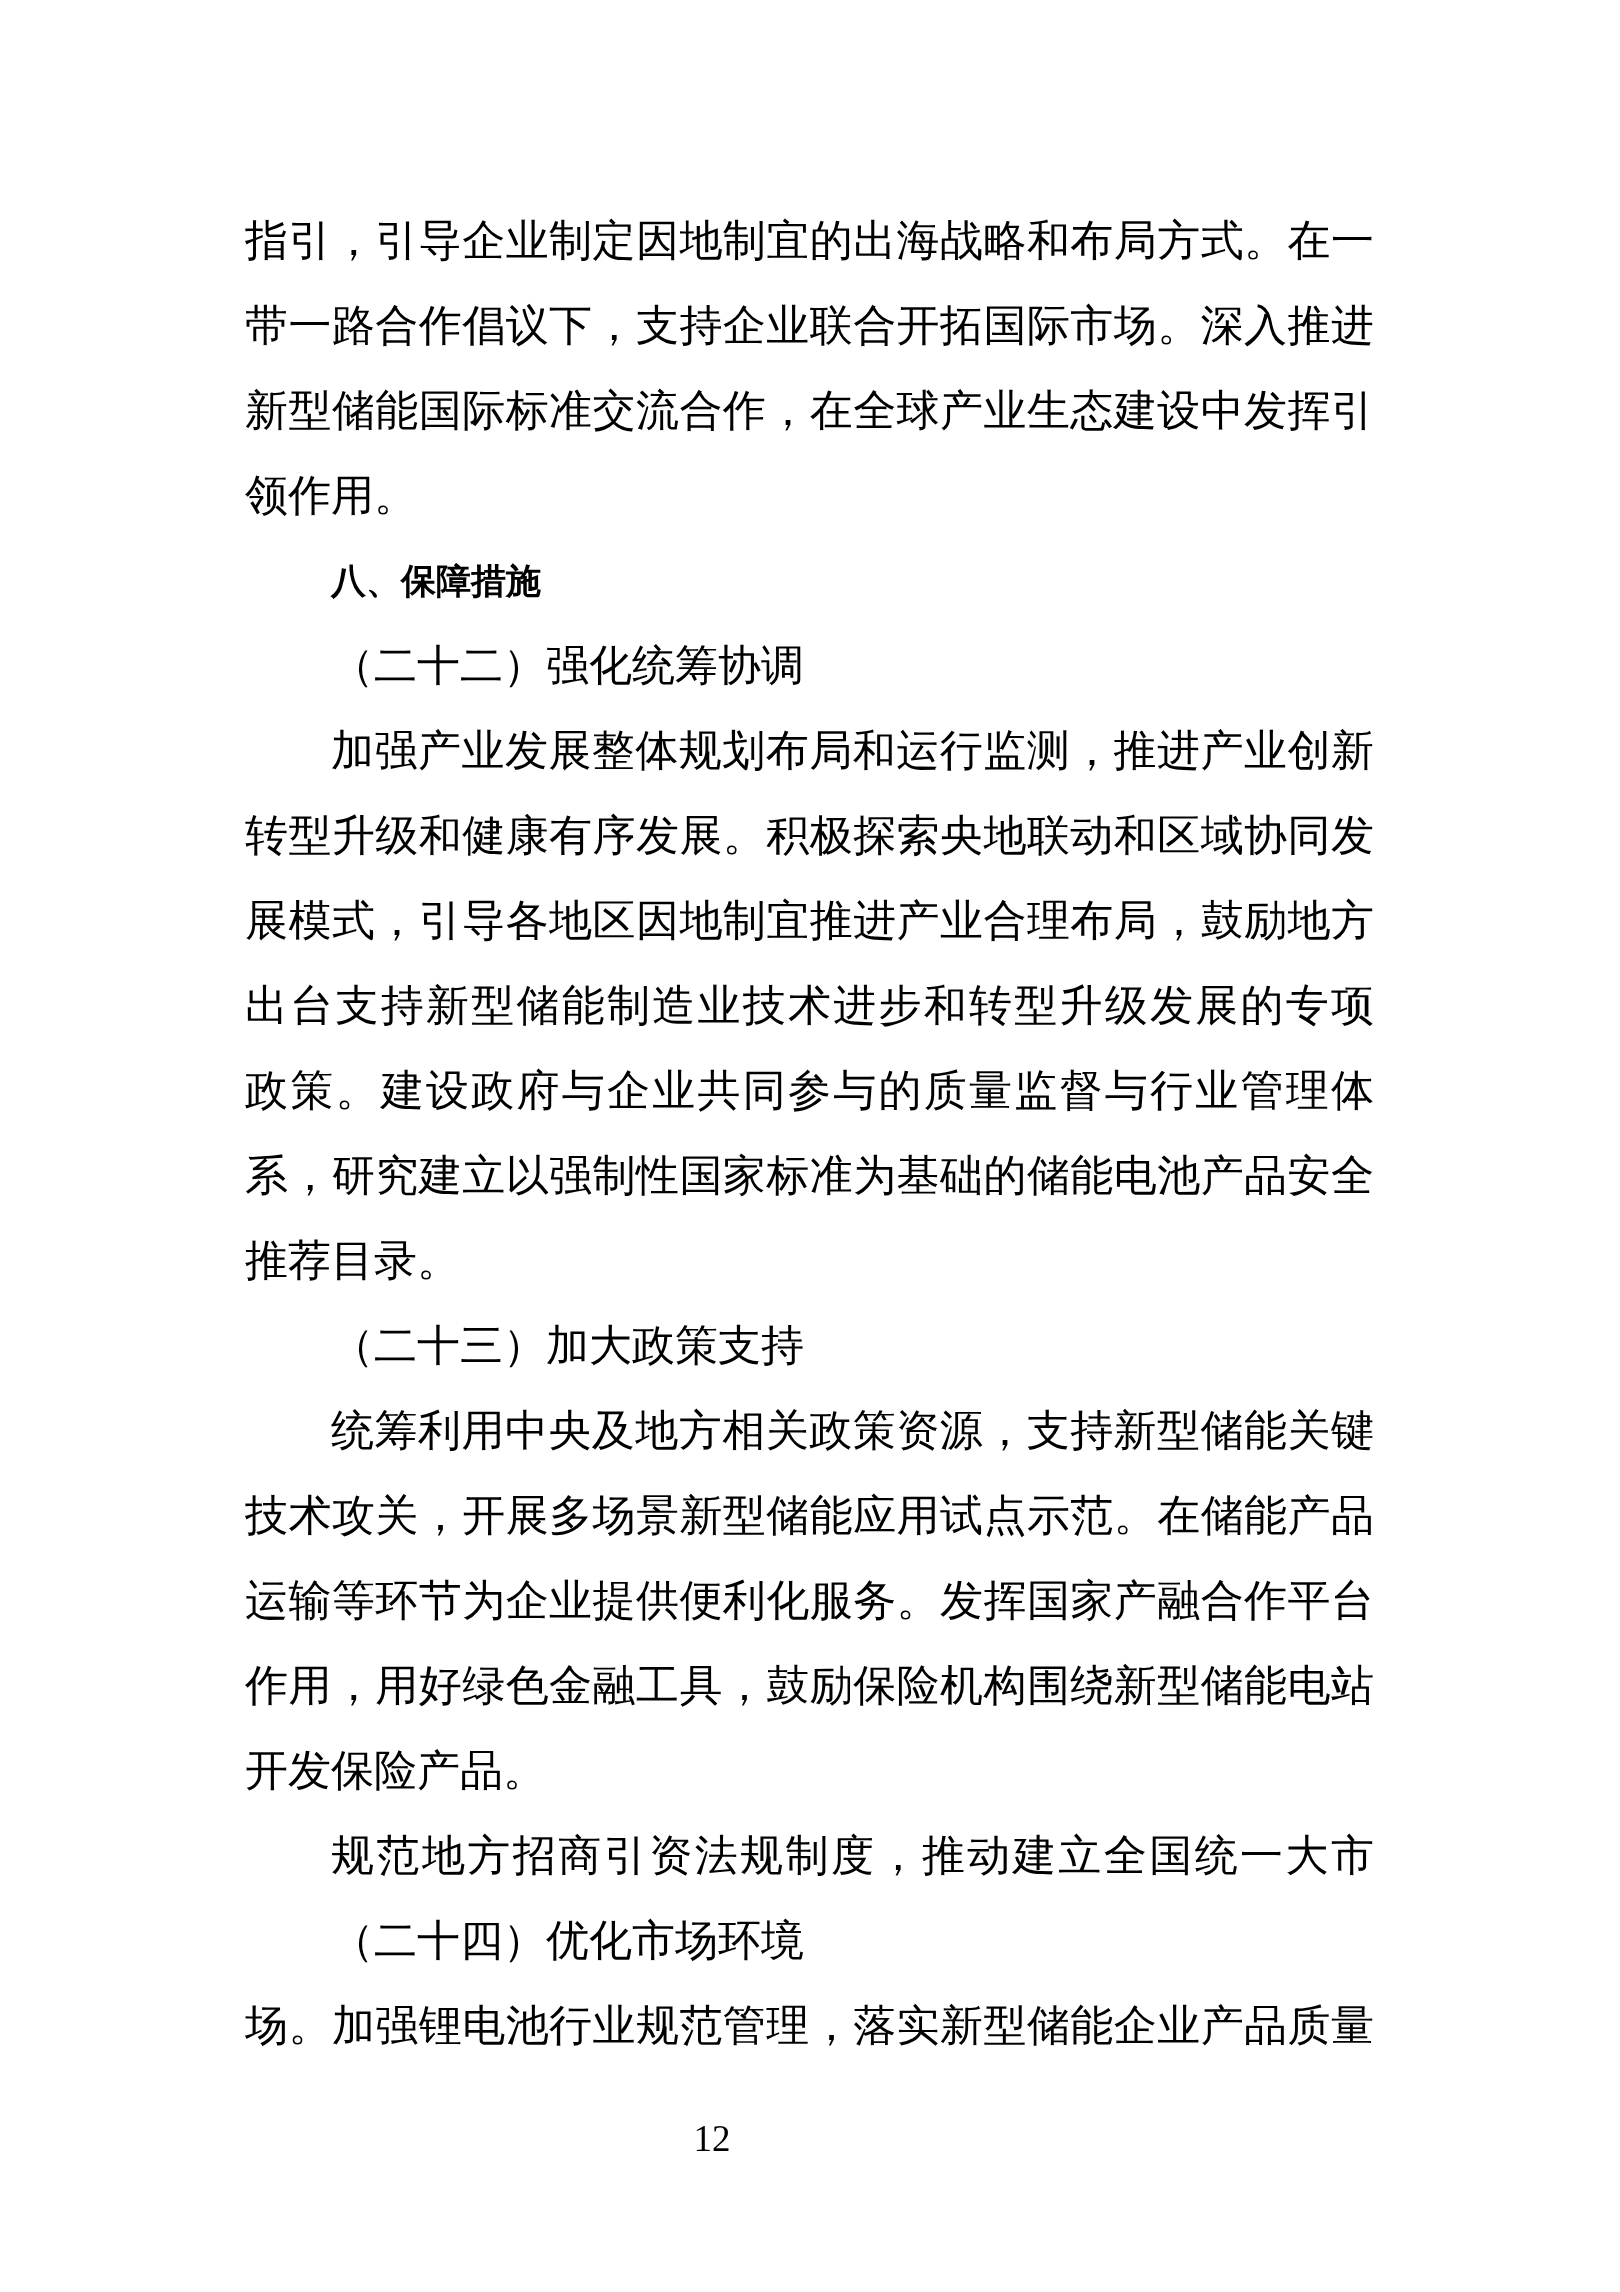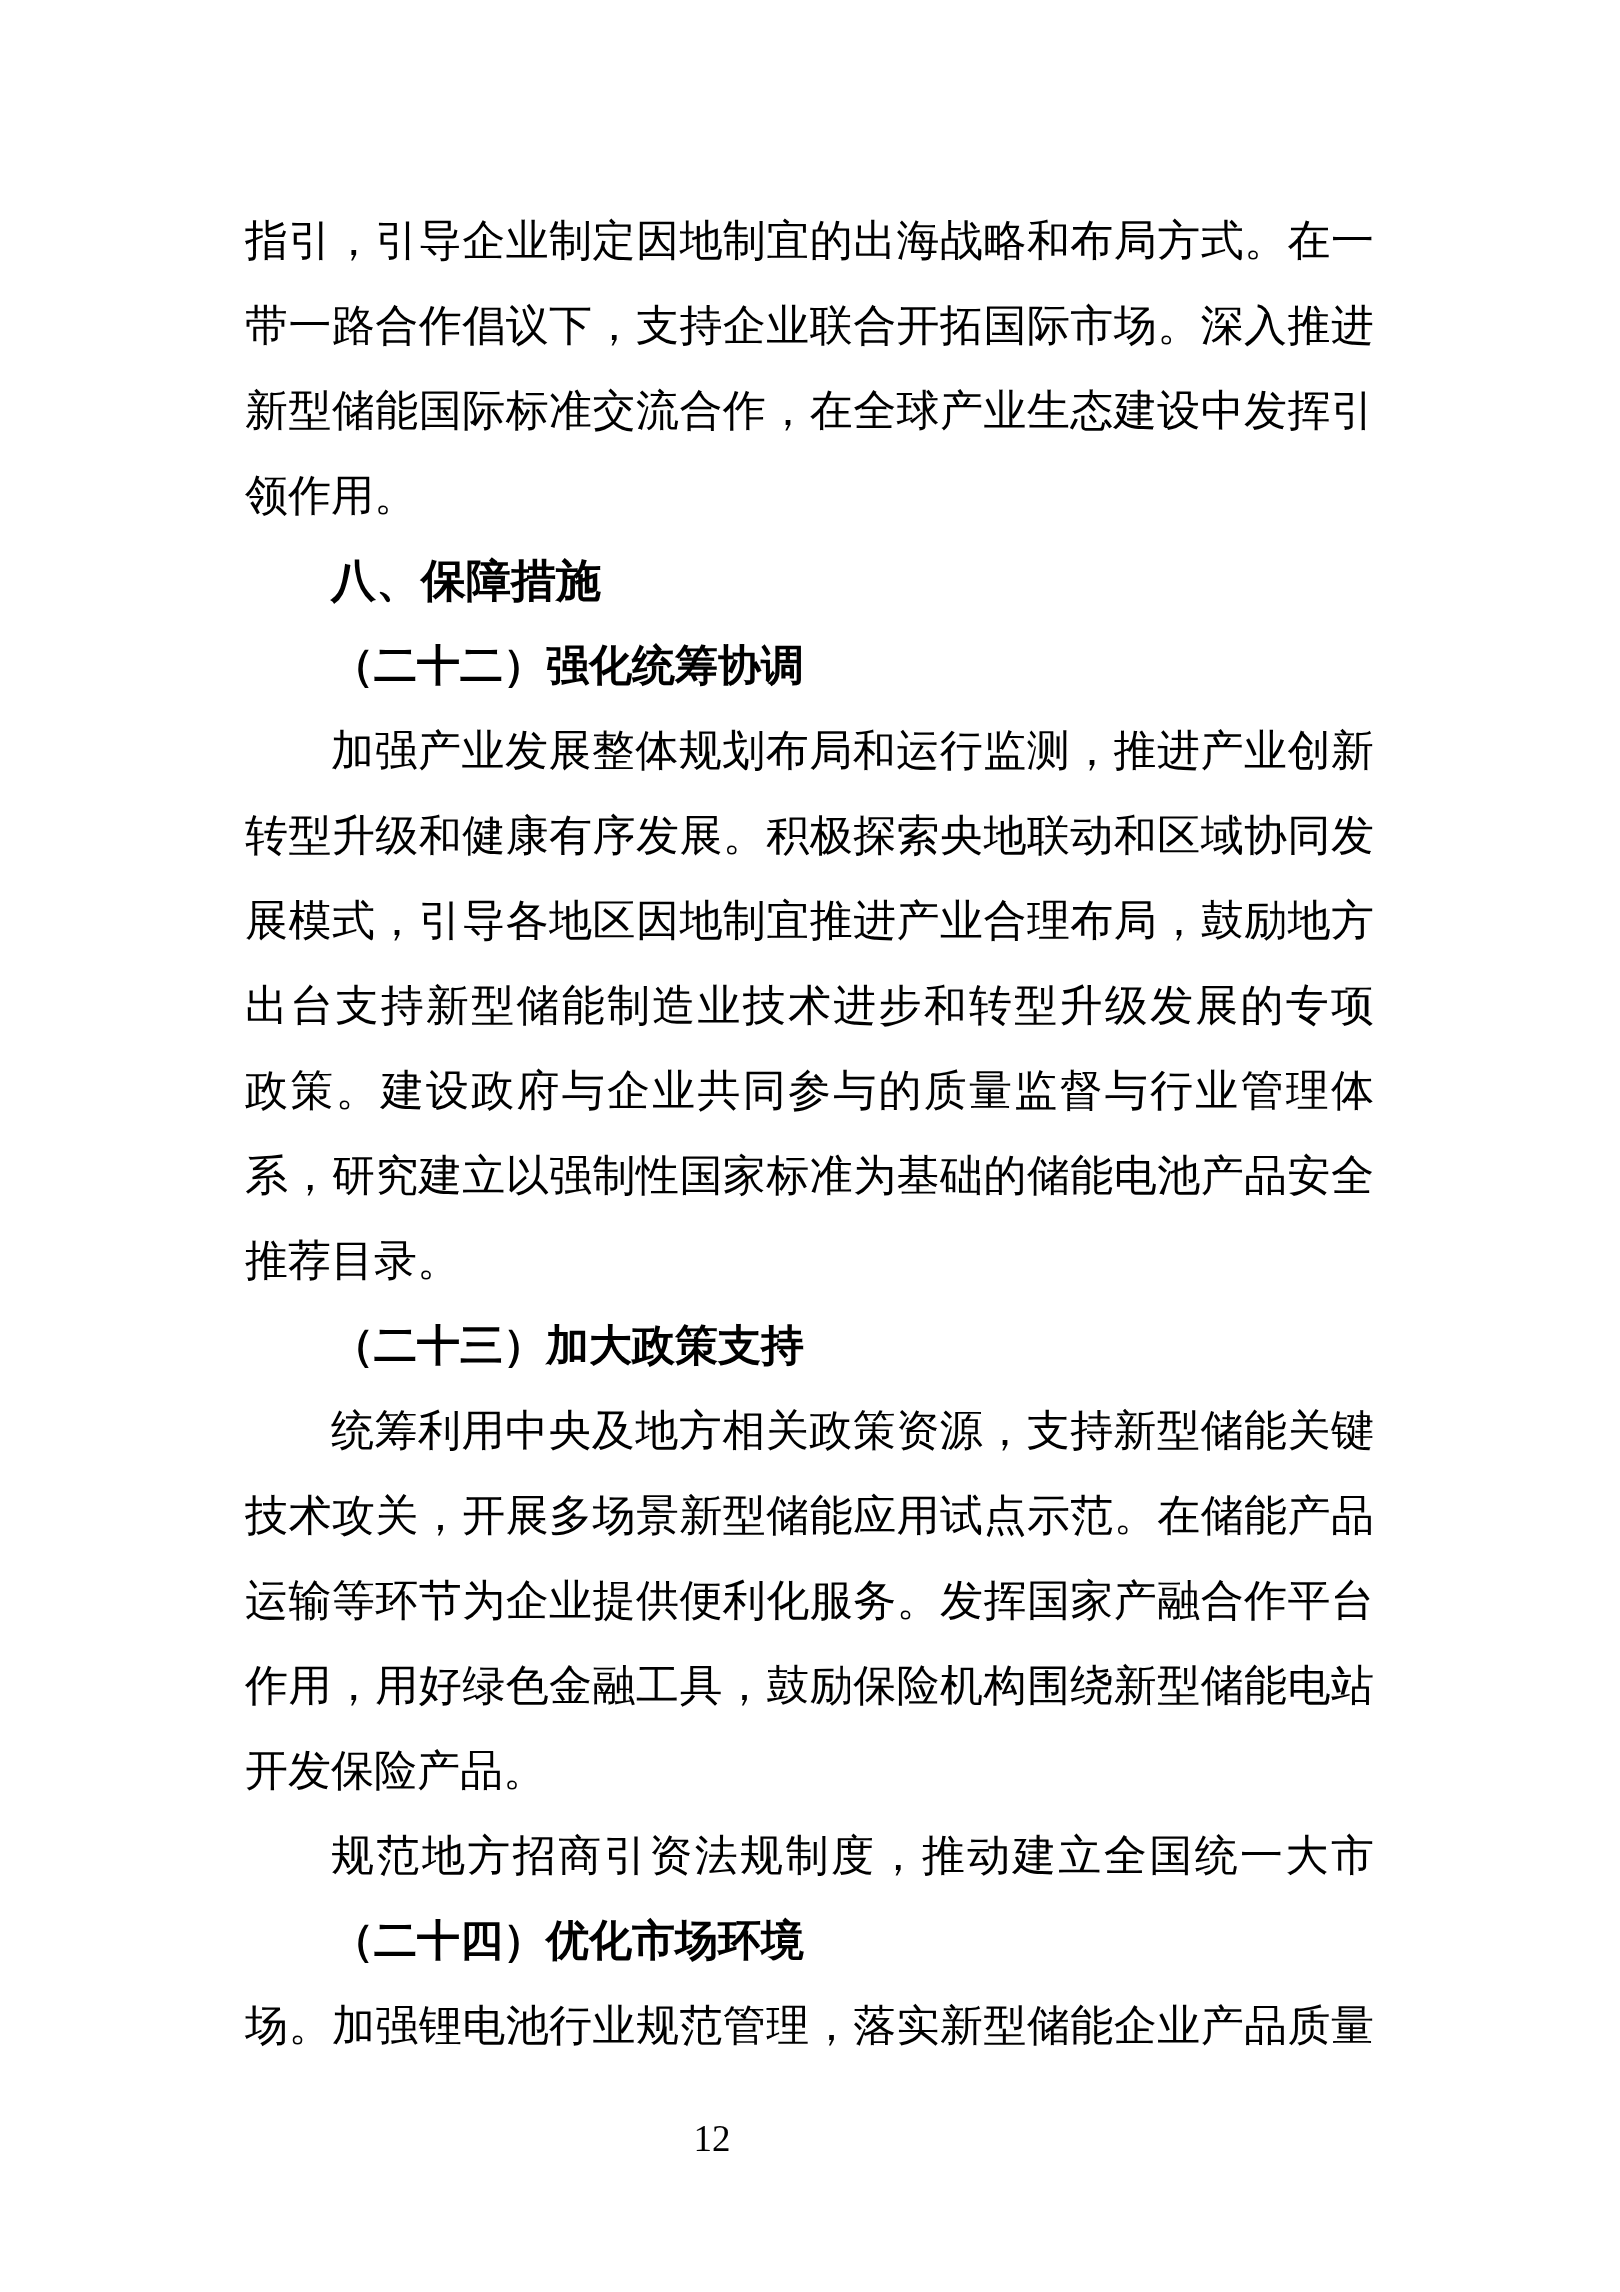--- a/index.html
+++ b/index.html
@@ -34,30 +34,29 @@
   .line.last {
     text-align: right;
     text-align-last: left;
   }
   .line.indent {
     text-indent: 86px;
   }
   .line.h-section {
     font-family: "Liberation Sans", "DejaVu Sans", sans-serif;
     font-weight: 700;
-    font-size: 45px;
+    font-size: 35px;
     text-indent: 86px;
     text-align: left;
     text-align-last: left;
   }
   .line.h-sub {
     text-indent: 86px;
     text-align: left;
     text-align-last: left;
-    font-weight: bold;
   }
   .page-number {
     position: absolute;
     top: 2117px;
     left: 0;
     width: 100%;
     text-align: center;
     font-size: 37px;
     line-height: 43px;
     transform: translateX(25.5px);

